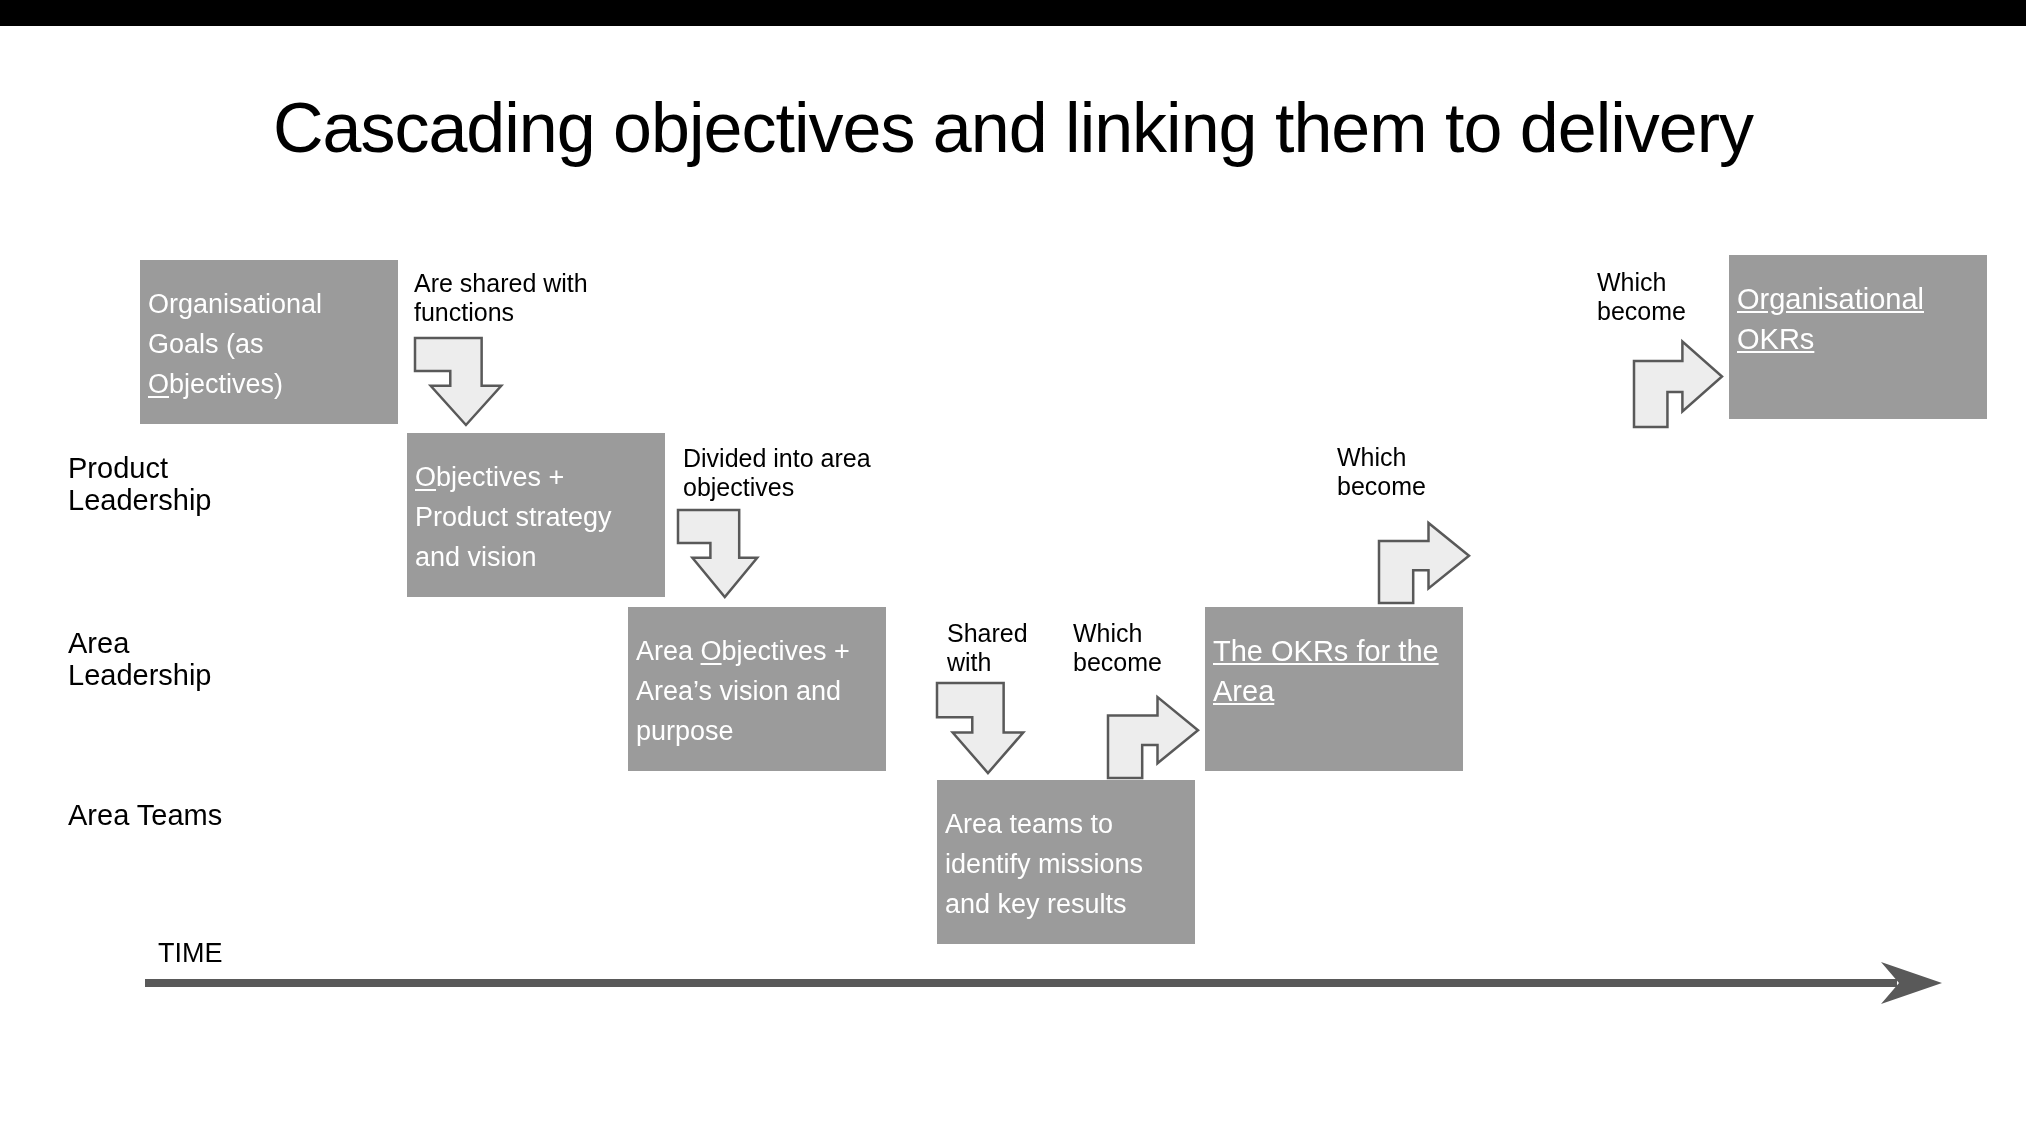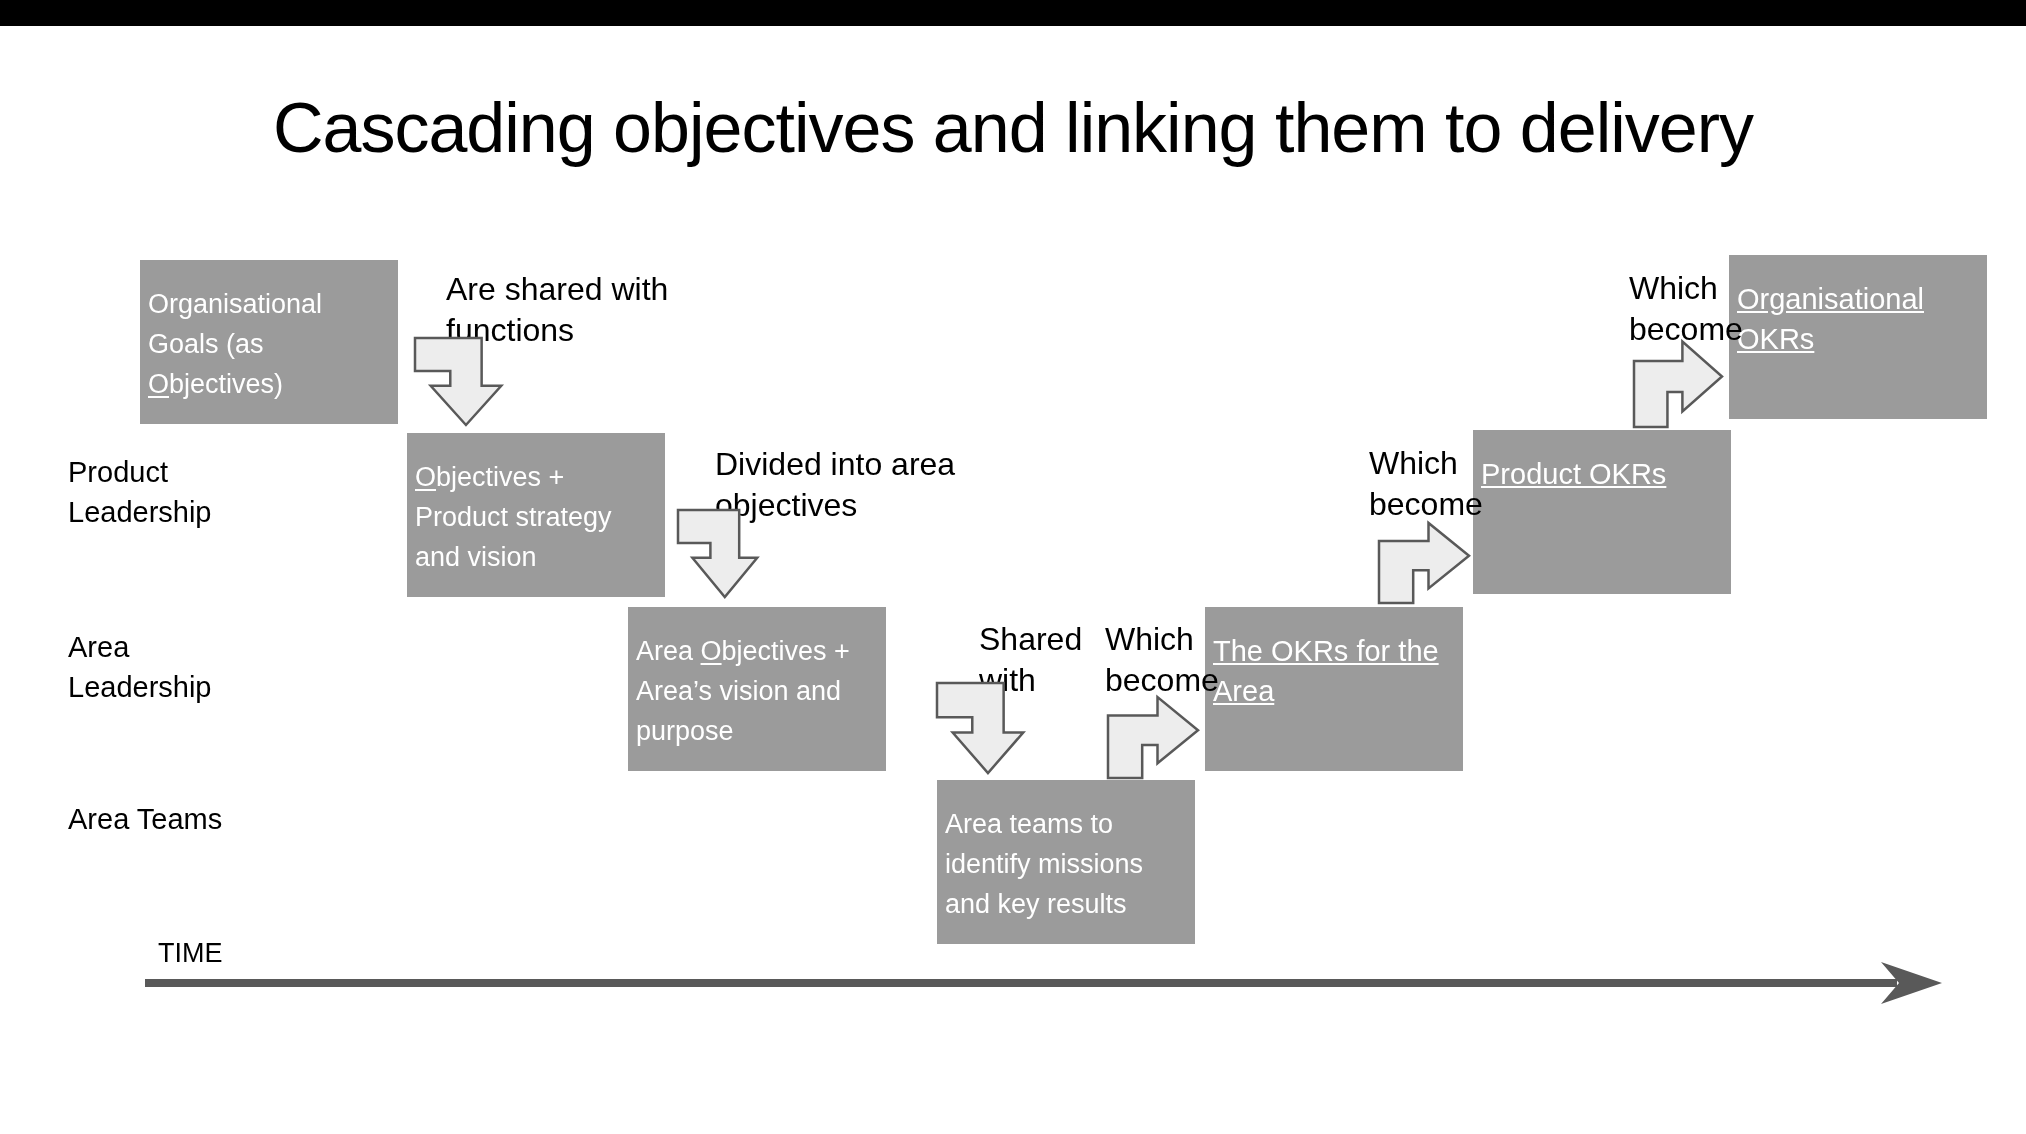--- a/index.html
+++ b/index.html
@@ -11,22 +11,22 @@
   #canvas{position:relative;width:2026px;height:1134px;background:#ffffff;overflow:hidden;
           font-family:"Liberation Sans",sans-serif;color:var(--text-color);}
   .letterbox{position:absolute;left:0;top:0;width:100%;height:26px;background:var(--letterbox);}
   .title{position:absolute;top:88px;left:0;width:100%;margin:0;text-align:center;
          font-size:70px;font-weight:400;letter-spacing:-1px;color:var(--text-color);}
   .box{position:absolute;width:258px;height:164px;background:var(--box-bg);
        color:var(--box-text);font-size:27px;line-height:40px;
        padding:24px 16px 0 8px;box-sizing:border-box;}
   .box.big{font-size:29px;text-decoration:underline;}
   .u{text-decoration:underline;text-underline-offset:3px;text-decoration-thickness:2px;}
-  .note{position:absolute;font-size:32px;line-height:41px;white-space:pre-line;color:var(--text-color);margin-left:32px;}
-  .row-label{position:absolute;left:68px;font-size:29px;line-height:40px;white-space:pre-line;color:var(--text-color);}
+  .note{position:absolute;font-size:25px;line-height:29px;white-space:pre-line;color:var(--text-color);}
+  .row-label{position:absolute;left:68px;font-size:29px;line-height:32px;white-space:pre-line;color:var(--text-color);}
   .arrow{position:absolute;}
   .arrow svg{display:block;width:100%;height:100%;overflow:visible;}
   .arrow path{fill:var(--arrow-fill);stroke:var(--arrow-stroke);stroke-width:2.5px;
               vector-effect:non-scaling-stroke;stroke-linejoin:miter;}
   .time-label{position:absolute;left:158px;top:938px;font-size:27px;color:var(--text-color);}
   .time-axis{position:absolute;left:145px;top:960px;}
   .time-axis line{stroke:var(--time-color);}
   .time-axis polygon{fill:var(--time-color);}
 </style>
 </head>
@@ -47,21 +47,20 @@
   <div class="box" style="left:140px;top:260px"><span>Organisational Goals (as </span><span class="u">O</span><span>bjectives)</span></div>
 
   <div class="box" style="left:407px;top:433px"><span></span><span class="u">O</span><span>bjectives + Product strategy and vision</span></div>
 
   <div class="box" style="left:628px;top:607px"><span>Area </span><span class="u">O</span><span>bjectives + Area’s vision and purpose</span></div>
 
   <div class="box" style="left:937px;top:780px"><span>Area teams to identify missions and key results</span></div>
 
   <div class="box big" style="left:1205px;top:607px"><span>The OKRs for the Area</span></div>
 
-  <div class="box big" style="left:1473px;top:430px"><span>Product OKRs</span></div>
 
   <div class="box big" style="left:1729px;top:255px"><span>Organisational OKRs</span></div>
 
   <div class="note" style="left:414px;top:269px">Are shared with
 functions</div>
   <div class="note" style="left:683px;top:444px">Divided into area
 objectives</div>
   <div class="note" style="left:947px;top:619px">Shared
 with</div>
   <div class="note" style="left:1073px;top:619px">Which

